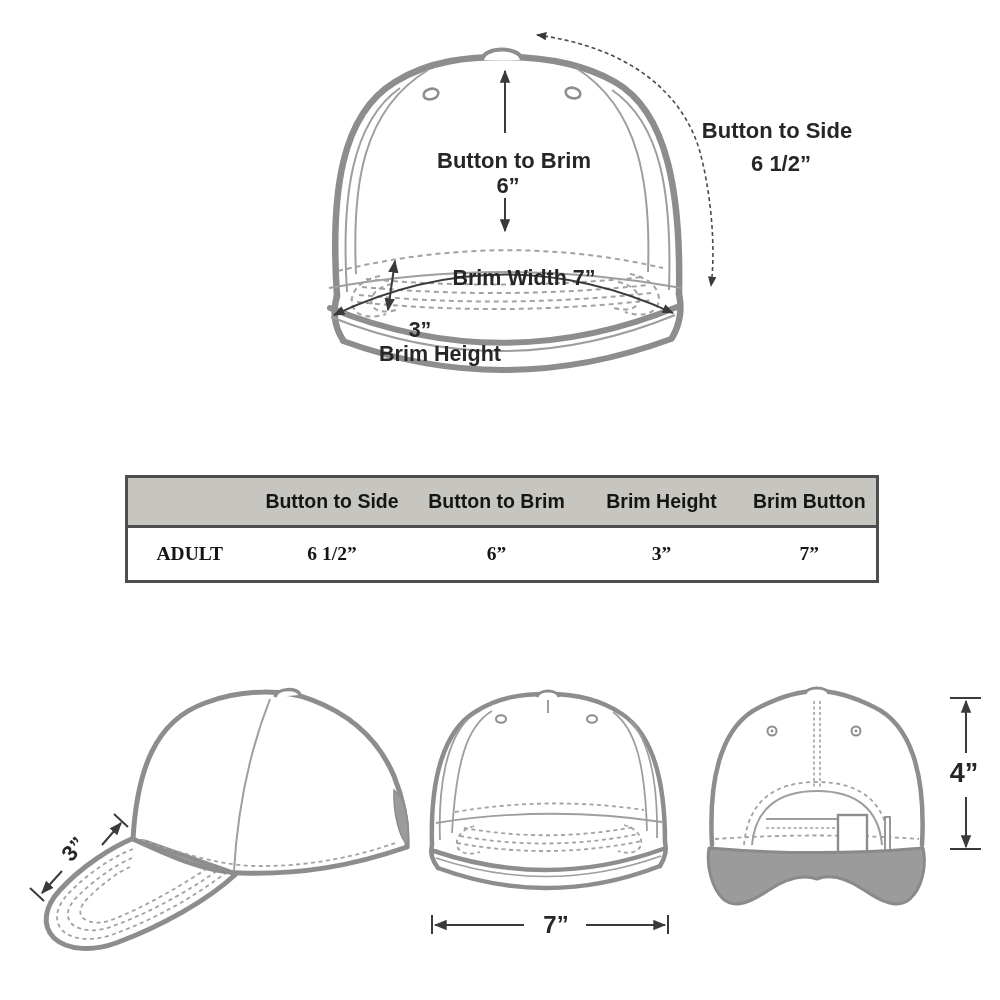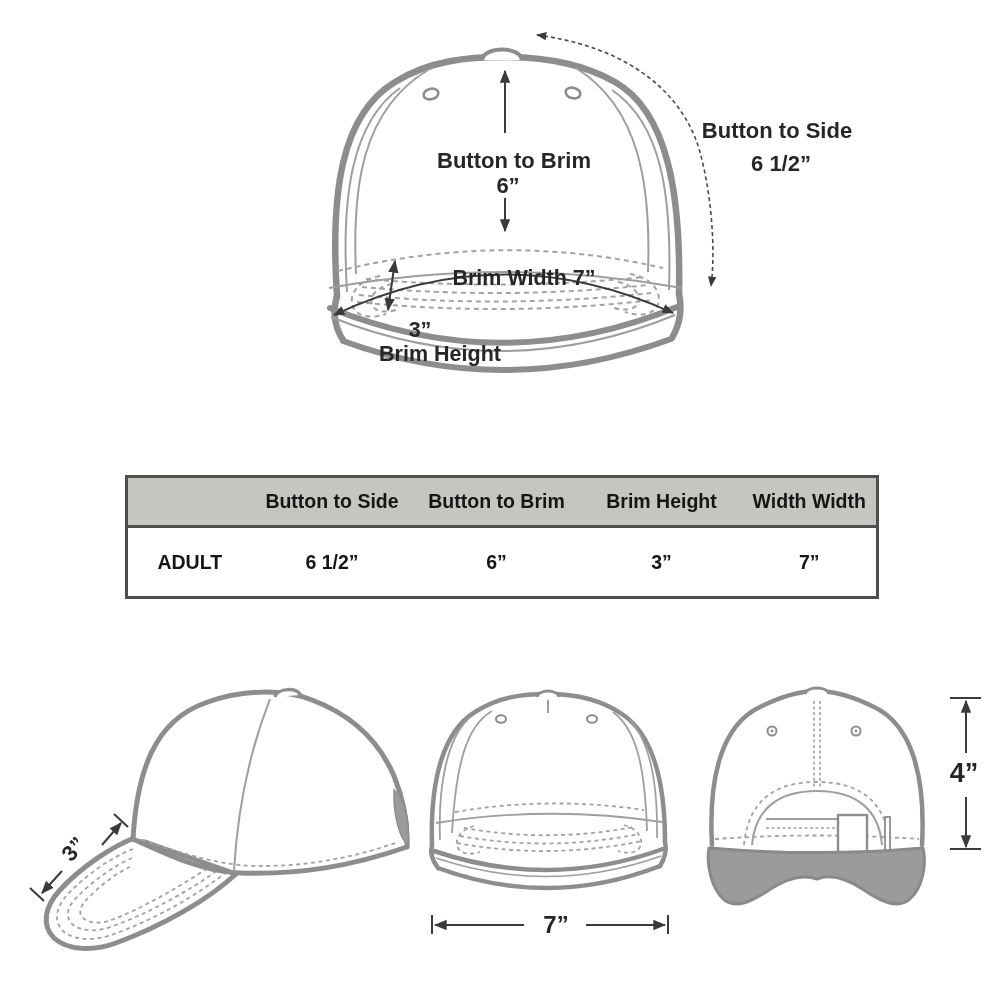--- a/index.html
+++ b/index.html
@@ -4,21 +4,21 @@
 <style>
   html,body{margin:0;padding:0;background:#fff;}
   .canvas{position:relative;width:1000px;height:1000px;background:#ffffff;overflow:hidden;
           font-family:"Liberation Sans",sans-serif;}
   svg.art{position:absolute;left:0;top:0;}
   svg text{font-family:"Liberation Sans",sans-serif;font-weight:bold;fill:#262626;}
   .size-table{position:absolute;left:125px;top:475px;width:751px;border-collapse:collapse;
               table-layout:fixed;border:3px solid #4e4e4e;font-weight:bold;color:#151515;}
   .size-table th{background:#c7c5bf;height:47px;padding:0;font-size:19.5px;text-align:center;
                  border-bottom:3px solid #4e4e4e;font-weight:bold;}
-  .size-table td{background:#ffffff;height:44px;padding:12px;font-size:19.5px;text-align:center;}
+  .size-table td{background:#ffffff;height:44px;padding:4px;font-size:19.5px;text-align:center;font-family:Liberation Serif, serif;}
 </style>
 </head>
 <body>
 
 <div class="canvas">
 
 <svg class="art" width="1000" height="1000" viewBox="0 0 1000 1000">
   <defs>
     <marker id="arr" viewBox="0 0 10 10" refX="9" refY="5" markerWidth="6.5" markerHeight="6.5" orient="auto-start-reverse" markerUnits="strokeWidth">
       <path d="M0,1 L10,5 L0,9 Z" fill="#3a3a3a"></path>
@@ -152,21 +152,21 @@
         <col style="width:168px">
     <col style="width:162px">
         <col style="width:135px">
   </colgroup>
   <thead>
     <tr>
       <th></th>
       <th>Button to Side</th>
       <th>Button to Brim</th>
       <th>Brim Height</th>
-      <th>Width Width</th>
+      <th>Brim Button</th>
     </tr>
   </thead>
   <tbody>
     <tr>
       <td>ADULT</td>
       <td>6 1/2”</td>
       <td>6”</td>
       <td>3”</td>
       <td>7”</td>
     </tr>

